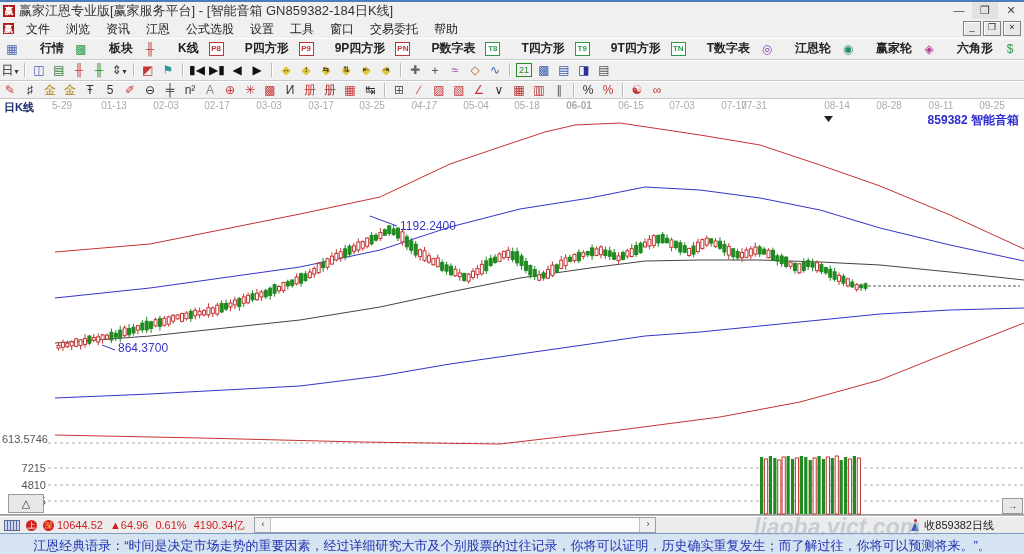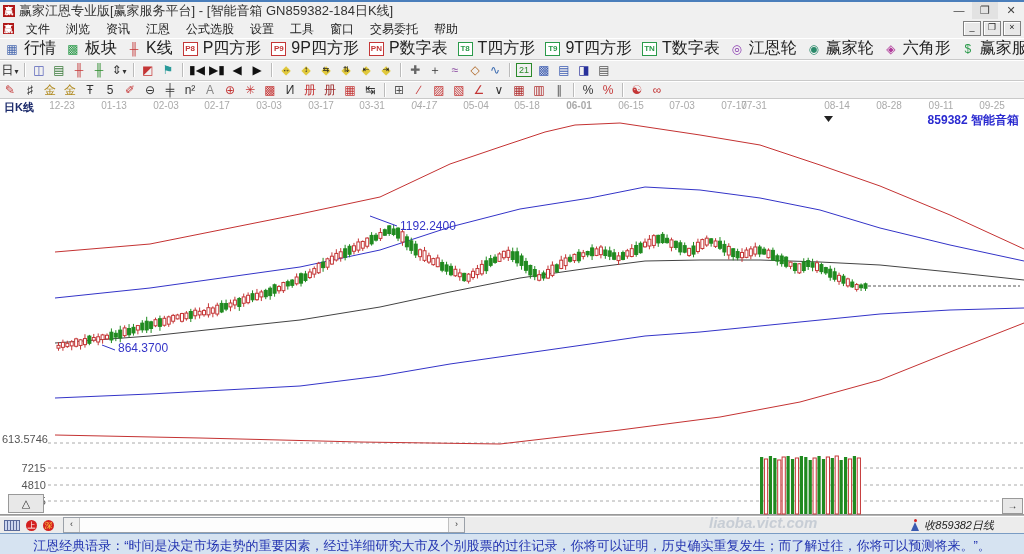--- a/index.html
+++ b/index.html
@@ -22,21 +22,21 @@
   .mdibtns{margin-left:auto;display:flex;margin-right:3px;}
   .mdibtn{width:16px;height:13px;border:1px solid #808080;background:#e8e8e8;margin-left:2px;
           font-size:9px;line-height:11px;text-align:center;color:#222;box-shadow:1px 1px 0 #fff inset;}
   
   .tb{position:absolute;left:0;width:1024px;background:#f0f0f0;display:flex;align-items:center;
       border-bottom:1px solid #c9c9c9;box-shadow:0 1px 0 #ffffff inset;}
   .tb1{top:36px;height:21px;}
   .tb2{top:58px;height:20px;}
   .tb3{top:79px;height:17px;}
   .tbitem{display:flex;align-items:center;padding:0 5px;height:100%;white-space:nowrap;}
-  .tbitem .lab{font-size:16px;margin-left:5px;color:#222;}
+  .tbitem .lab{font-size:12px;margin-left:21px;color:#222;font-weight:bold;}
   .badge{display:inline-block;width:13px;height:12px;border:1px solid currentColor;font-size:8px;
          font-weight:bold;line-height:12px;text-align:center;background:#fff;}
   .gicon{display:inline-block;min-width:14px;text-align:center;font-size:12px;line-height:14px;}
   .tico{position:relative;display:inline-block;width:18px;height:16px;text-align:center;font-size:12px;
         line-height:16px;margin:0 1px;}
   .tico .ovl{position:absolute;left:0;top:1px;width:100%;text-align:center;font-size:8px;color:#222;line-height:14px;}
   .tsep{width:1px;height:14px;background:#bbb;margin:0 4px;box-shadow:1px 0 0 #fff;}
   .dd{font-size:8px;color:#333;margin-left:1px;}
   
   .chart{position:absolute;left:0;top:97px;width:1024px;height:416px;background:#fff;overflow:hidden;}
@@ -44,37 +44,37 @@
   .klabel{position:absolute;left:4px;top:1px;font-size:11px;font-weight:bold;color:#1b2a6b;z-index:4;}
   .dtick{position:absolute;top:1px;font-size:10px;color:#aaa;z-index:2;transform:translateX(-50%);}
   .indline{position:absolute;left:56px;top:13px;z-index:4;font-size:11px;white-space:nowrap;}
   .indline span{margin-right:14px;}
   .ind-k{color:#333;} .ind-r{color:#c43232;} .ind-b{color:#3434c8;}
   .symlabel{position:absolute;right:5px;top:13px;z-index:4;font-size:12px;font-weight:bold;color:#2a2ad0;}
   .scl{position:absolute;z-index:4;font-size:11px;color:#555;text-align:right;width:44px;transform:translateY(-50%);}
   .paneBtn{position:absolute;z-index:5;background:#e8e8e8;border:1px solid #999;text-align:center;color:#333;}
   .tribtn{left:8px;top:395px;width:34px;height:17px;font-size:11px;line-height:17px;}
   .arrbtn{left:1002px;top:399px;width:19px;height:14px;font-size:10px;line-height:13px;}
-  .wm-site{position:absolute;left:709px;top:512px;z-index:20;font-size:15px;font-weight:bold;
+  .wm-site{position:absolute;left:754px;top:512px;z-index:20;font-size:23px;font-weight:bold;
            color:rgba(170,180,195,.55);pointer-events:none;font-style:italic;}
   
   .statusrow{position:absolute;left:0;top:513px;width:1024px;height:18px;background:#ececec;
              border-top:1px solid #b5b5b5;box-shadow:0 1px 0 #fff inset;display:flex;align-items:center;font-size:11px;}
   .kbicon{width:14px;height:9px;border:1px solid #5a6a9a;margin:0 3px 0 4px;
           background:repeating-linear-gradient(90deg,#cdd6ee 0 2px,#5a6a9a 2px 3px);}
   .cicon{width:11px;height:11px;border-radius:50%;background:#d42020;color:#fff;font-size:8px;
          line-height:11px;text-align:center;margin:0 3px;flex:0 0 auto;}
   .cicon.sz{color:#ffd840;}
   .red{color:#d42020;}
   .sgrp span{margin-right:4px;}
   .hscroll{position:relative;width:400px;height:14px;margin-left:6px;border:1px solid #9aa0a8;background:#f4f4f4;
            display:flex;align-items:center;}
   .harrow{width:15px;height:100%;background:#efefef;text-align:center;font-size:9px;line-height:13px;color:#333;flex:0 0 auto;}
   .hthumb{height:100%;background:#fdfdfd;border-left:1px solid #c0c0c0;border-right:1px solid #c0c0c0;flex:1 1 auto;}
-  .rxlabel{margin-left:auto;margin-right:30px;display:flex;align-items:center;color:#222;font-style:italic;}
+  .rxlabel{margin-left:auto;margin-right:30px;display:flex;align-items:center;color:#222;}
   .ant{width:11px;height:12px;position:relative;margin-right:3px;}
   .ant:before{content:"";position:absolute;left:4px;top:0;width:3px;height:3px;background:#d42020;border-radius:50%;}
   .ant:after{content:"";position:absolute;left:1px;top:3px;border-left:4px solid transparent;border-right:4px solid transparent;border-bottom:9px solid #3a5ab0;}
   
   .marquee{position:absolute;left:0;top:531px;width:1024px;height:23px;background:#d6e3f1;
            border-top:1px solid #7a9cc4;display:flex;align-items:center;justify-content:center;
            font-size:13px;color:#2233b0;white-space:nowrap;overflow:hidden;}
 </style>
 </head>
 <body>
@@ -650,27 +650,27 @@
         <rect x="857.24" y="359" width="3.2" height="56" fill="#fff" stroke="#c43636" stroke-width="1"></rect>
         <line x1="868" y1="187" x2="1020" y2="187" stroke="#555" stroke-width="1" stroke-dasharray="3,2"></line>
         <line x1="370" y1="117" x2="397" y2="127" stroke="#3434c8" stroke-width="1"></line>
         <text x="400" y="131" fill="#3434c8" font-size="12px" font-family="Liberation Sans, DejaVu Sans, sans-serif">1192.2400</text>
         <line x1="102" y1="246" x2="115" y2="251" stroke="#3434c8" stroke-width="1"></line>
         <text x="118" y="253" fill="#3434c8" font-size="12px" font-family="Liberation Sans, DejaVu Sans, sans-serif">864.3700</text>
         <polygon points="824,17 833,17 828.5,23" fill="#222"></polygon>
       </svg>
     <span class="klabel">日K线</span>
     <div id="dateAxis">
-        <span class="dtick" style="left: 62px;">12-23</span>
+        <span class="dtick" style="left: 62px;">5-29</span>
         <span class="dtick" style="left: 114px;">01-13</span>
         <span class="dtick" style="left: 166px;">02-03</span>
         <span class="dtick" style="left: 217px;">02-17</span>
         <span class="dtick" style="left: 269px;">03-03</span>
         <span class="dtick" style="left: 321px;">03-17</span>
-        <span class="dtick" style="left: 372px;">03-31</span>
+        <span class="dtick" style="left: 372px;">03-25</span>
         <span class="dtick" style="left: 424px; font-style: italic;">04-17</span>
         <span class="dtick" style="left: 476px;">05-04</span>
         <span class="dtick" style="left: 527px;">05-18</span>
         <span class="dtick" style="left: 579px; font-weight: bold;">06-01</span>
         <span class="dtick" style="left: 631px;">06-15</span>
         <span class="dtick" style="left: 682px;">07-03</span>
         <span class="dtick" style="left: 734px;">07-17</span>
         <span class="dtick" style="left: 754px;">07-31</span>
         <span class="dtick" style="left: 837px;">08-14</span>
         <span class="dtick" style="left: 889px;">08-28</span>
@@ -688,20 +688,26 @@
         <span class="scl" style="left: 2px; top: 402px;">2405</span>
       </div>
     <div class="paneBtn tribtn">△</div>
     <div class="paneBtn arrbtn">→</div>
   </div>
 
   <div class="statusrow">
     <span class="kbicon"></span>
     <span class="cicon">上</span>
     <span class="cicon sz">深</span>
+    <span class="sgrp red">
+      <span>10644.52</span>
+      <span>▲64.96</span>
+      <span>0.61%</span>
+      <span>4190.34亿</span>
+    </span>
     <span class="hscroll">
       <span class="harrow">‹</span>
       <span class="hthumb"></span>
       <span class="harrow">›</span>
     </span>
     <span class="rxlabel">
       <span class="ant"></span>
       <span>收859382日线</span>
     </span>
   </div>

